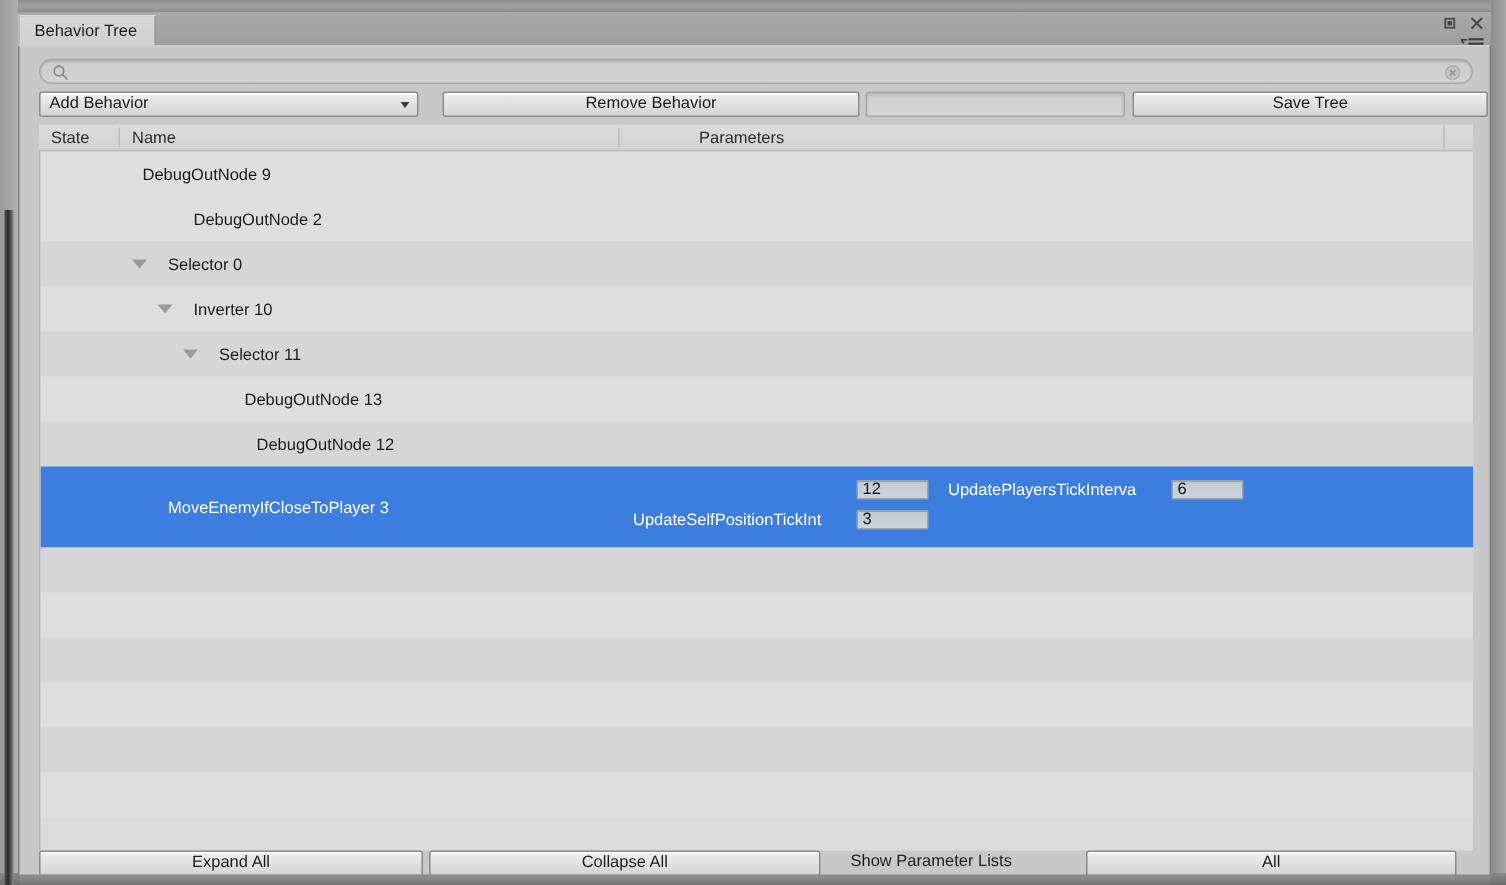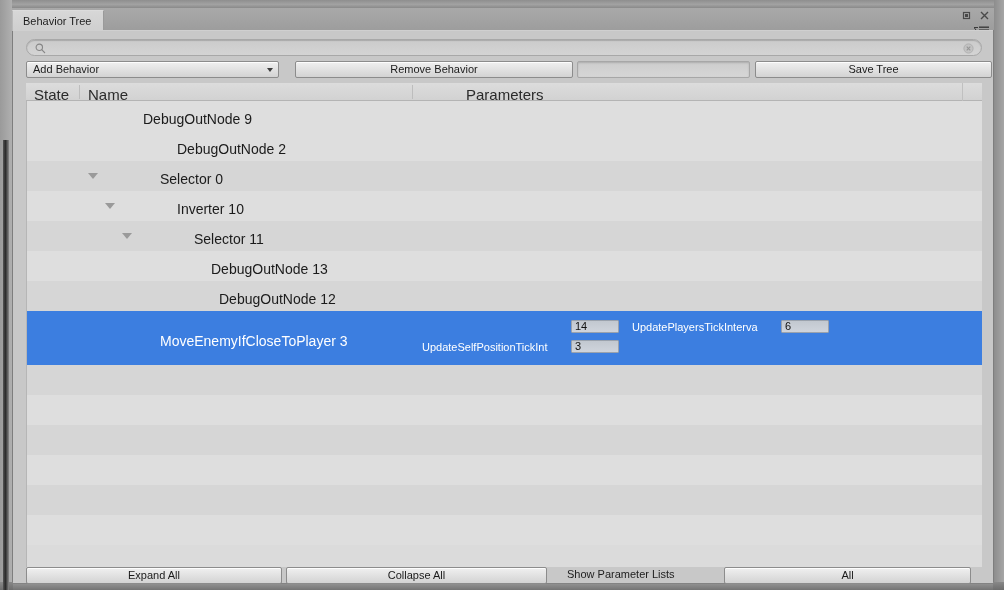--- a/index.html
+++ b/index.html
@@ -74,37 +74,37 @@
   .field-mid{position:absolute;left:551px;top:0;width:173px;height:17px;box-sizing:border-box;
     background:linear-gradient(#cdcdcd,#d6d6d6);
     border:1px solid #a7a7a7;border-radius:2px;
     box-shadow:inset 0 1px 2px rgba(0,0,0,.16);}
   .btn-save{position:absolute;left:729px;top:0;width:237px;}
 
   
   .colhead{position:absolute;left:13px;top:52px;width:956px;height:18px;
     background:linear-gradient(#dcdcdc,#d2d2d2);
     border-bottom:1px solid #b4b4b4;box-sizing:border-box;}
-  .colhead .ch{position:absolute;top:3px;font-size:15px;color:#2b2b2b;}
+  .colhead .ch{position:absolute;top:3px;font-size:11px;color:#2b2b2b;}
   .col-state{left:8px;}
   .col-name{left:62px;}
   .col-params{left:392px;padding-left:48px;}
   .vsep{position:absolute;top:2px;width:1px;height:14px;background:#bdbdbd;}
 
   
   .list{position:absolute;left:13px;top:70px;width:956px;height:466px;
     overflow:hidden;background:#dbdbdb;
     border-left:1px solid #b6b6b6;box-sizing:border-box;}
   .row{position:relative;height:30px;box-sizing:border-box;}
   .row.odd{background:#dedede;}
   .row.even{background:#d6d6d6;}
   .row.sel{background:#3c7ee0;height:54px;}
   .row .tri{position:absolute;width:0;height:0;
     border-left:5px solid transparent;border-right:5px solid transparent;border-top:6px solid #9a9a9a;}
-  .row .nm{position:absolute;font-size:14px;color:#1b1b1b;white-space:nowrap;margin-left:48px;}
+  .row .nm{position:absolute;font-size:11px;color:#1b1b1b;white-space:nowrap;}
   .row.sel .nm{color:#ffffff;}
 
   
   .params{position:absolute;left:395px;top:0;height:54px;width:555px;}
   .plabel{position:absolute;font-size:11px;color:#ffffff;white-space:nowrap;overflow:hidden;}
   .pfield{position:absolute;height:13px;box-sizing:border-box;
     background:linear-gradient(#c2c8d0,#cfd4dc);
     border:1px solid #9aa2ad;border-radius:1px;
     font-size:11px;color:#111;line-height:11px;padding-left:3px;overflow:hidden;white-space:nowrap;}
 
@@ -229,21 +229,21 @@
         <div class="row odd">
           <span class="nm" style="left: 136px; top: 10px;">DebugOutNode 13</span>
         </div>
         <div class="row even">
           <span class="nm" style="left: 144px; top: 10px;">DebugOutNode 12</span>
         </div>
         <div class="row sel">
           <span class="nm" style="left: 85px; top: 22px;">MoveEnemyIfCloseToPlayer 3</span>
           <div class="params">
             <span class="plabel" style="left: 0px; top: 10px; width: 143px; margin-top: 47px;">MoveSpeed</span>
-            <div class="pfield" style="left: 149px; top: 9px; width: 48px;">14</div>
+            <div class="pfield" style="left: 149px; top: 9px; width: 48px;">12</div>
             <span class="plabel" style="left: 210px; top: 10px; width: 143px;">UpdatePlayersTickInterva</span>
             <div class="pfield" style="left: 359px; top: 9px; width: 48px;">6</div>
             <span class="plabel" style="left: 0px; top: 30px; width: 143px;">UpdateSelfPositionTickInt</span>
             <div class="pfield" style="left: 149px; top: 29px; width: 48px;">3</div>
           </div>
         </div>
         <div class="row even" style="height: 30px;"></div>
         <div class="row odd" style="height: 30px;"></div>
         <div class="row even" style="height: 30px;"></div>
         <div class="row odd" style="height: 30px;"></div>

